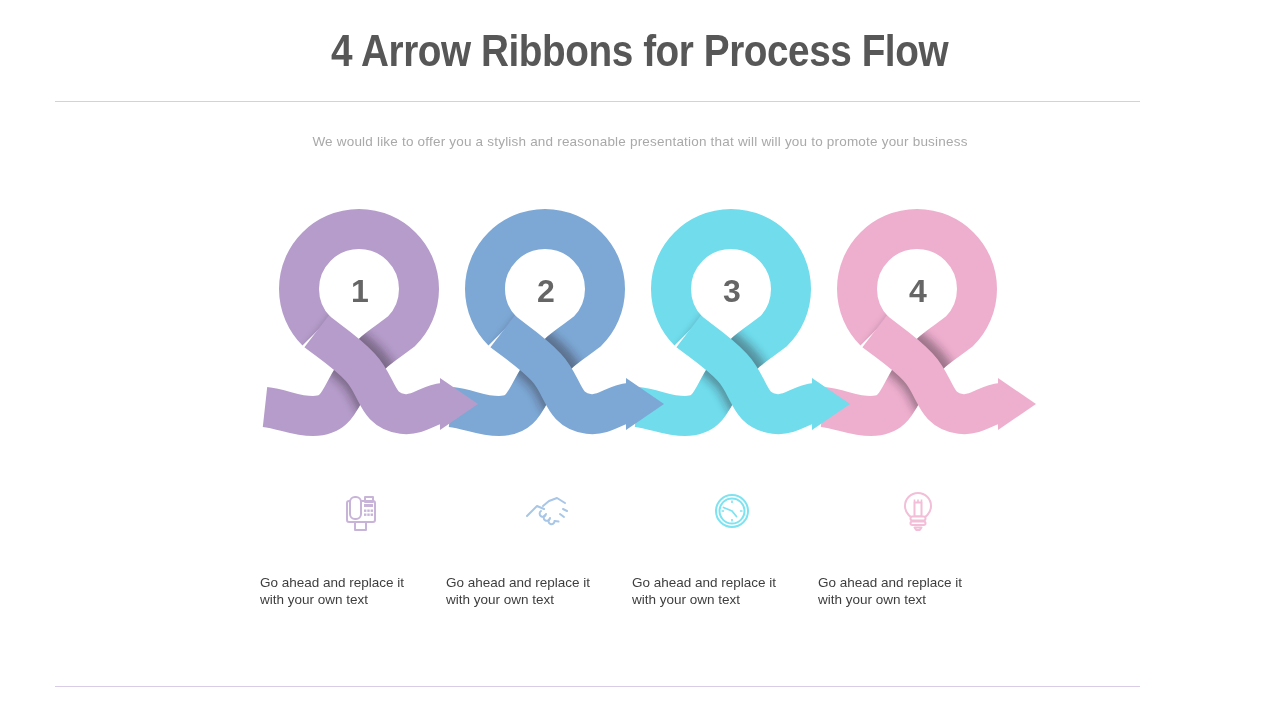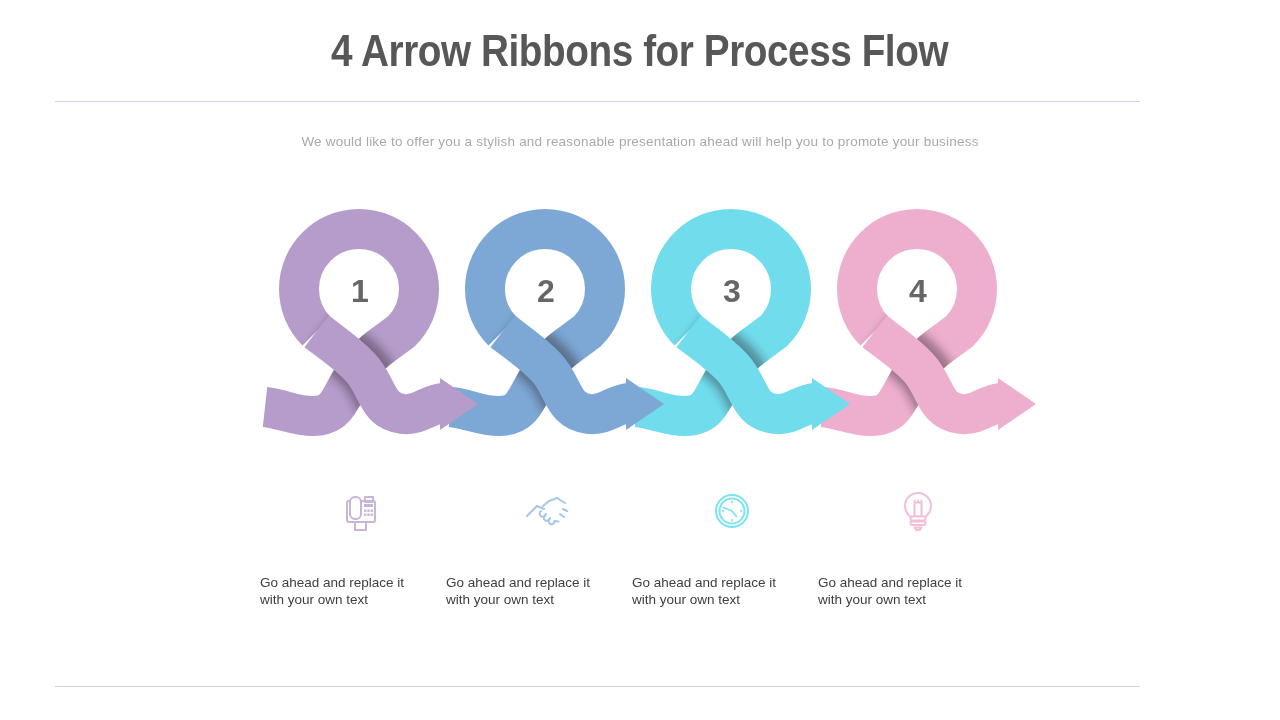--- a/index.html
+++ b/index.html
@@ -36,21 +36,21 @@
 <body>
 
 <div class="slide">
 
   <div class="title-wrap">
     <span class="title">4 Arrow Ribbons for Process Flow</span>
   </div>
 
   <div class="divider top"></div>
 
-  <div class="subtitle">We would like to offer you a stylish and reasonable presentation ahead will help you to promote your business</div>
+  <div class="subtitle">We would like to offer you a stylish and reasonable presentation that will will you to promote your business</div>
 
   <svg class="ribbons" width="800" height="250" viewBox="0 0 800 250" xmlns="http://www.w3.org/2000/svg">
     <defs>
       <filter id="softblur" x="-40%" y="-40%" width="180%" height="180%">
         <feGaussianBlur stdDeviation="4"></feGaussianBlur>
       </filter>
       <mask id="crossmask" maskUnits="userSpaceOnUse" x="-40" y="-40" width="330" height="330">
         <path d="M 8 212 C 26 214 38 221 56 221 C 84 221 82 199 103 172 C 116 155 128 149 144.4 136.4 A 60 60 0 1 0 59.6 136.4" fill="none" stroke="#ffffff" stroke-width="40" stroke-linejoin="round"></path>
       </mask>
     </defs>

